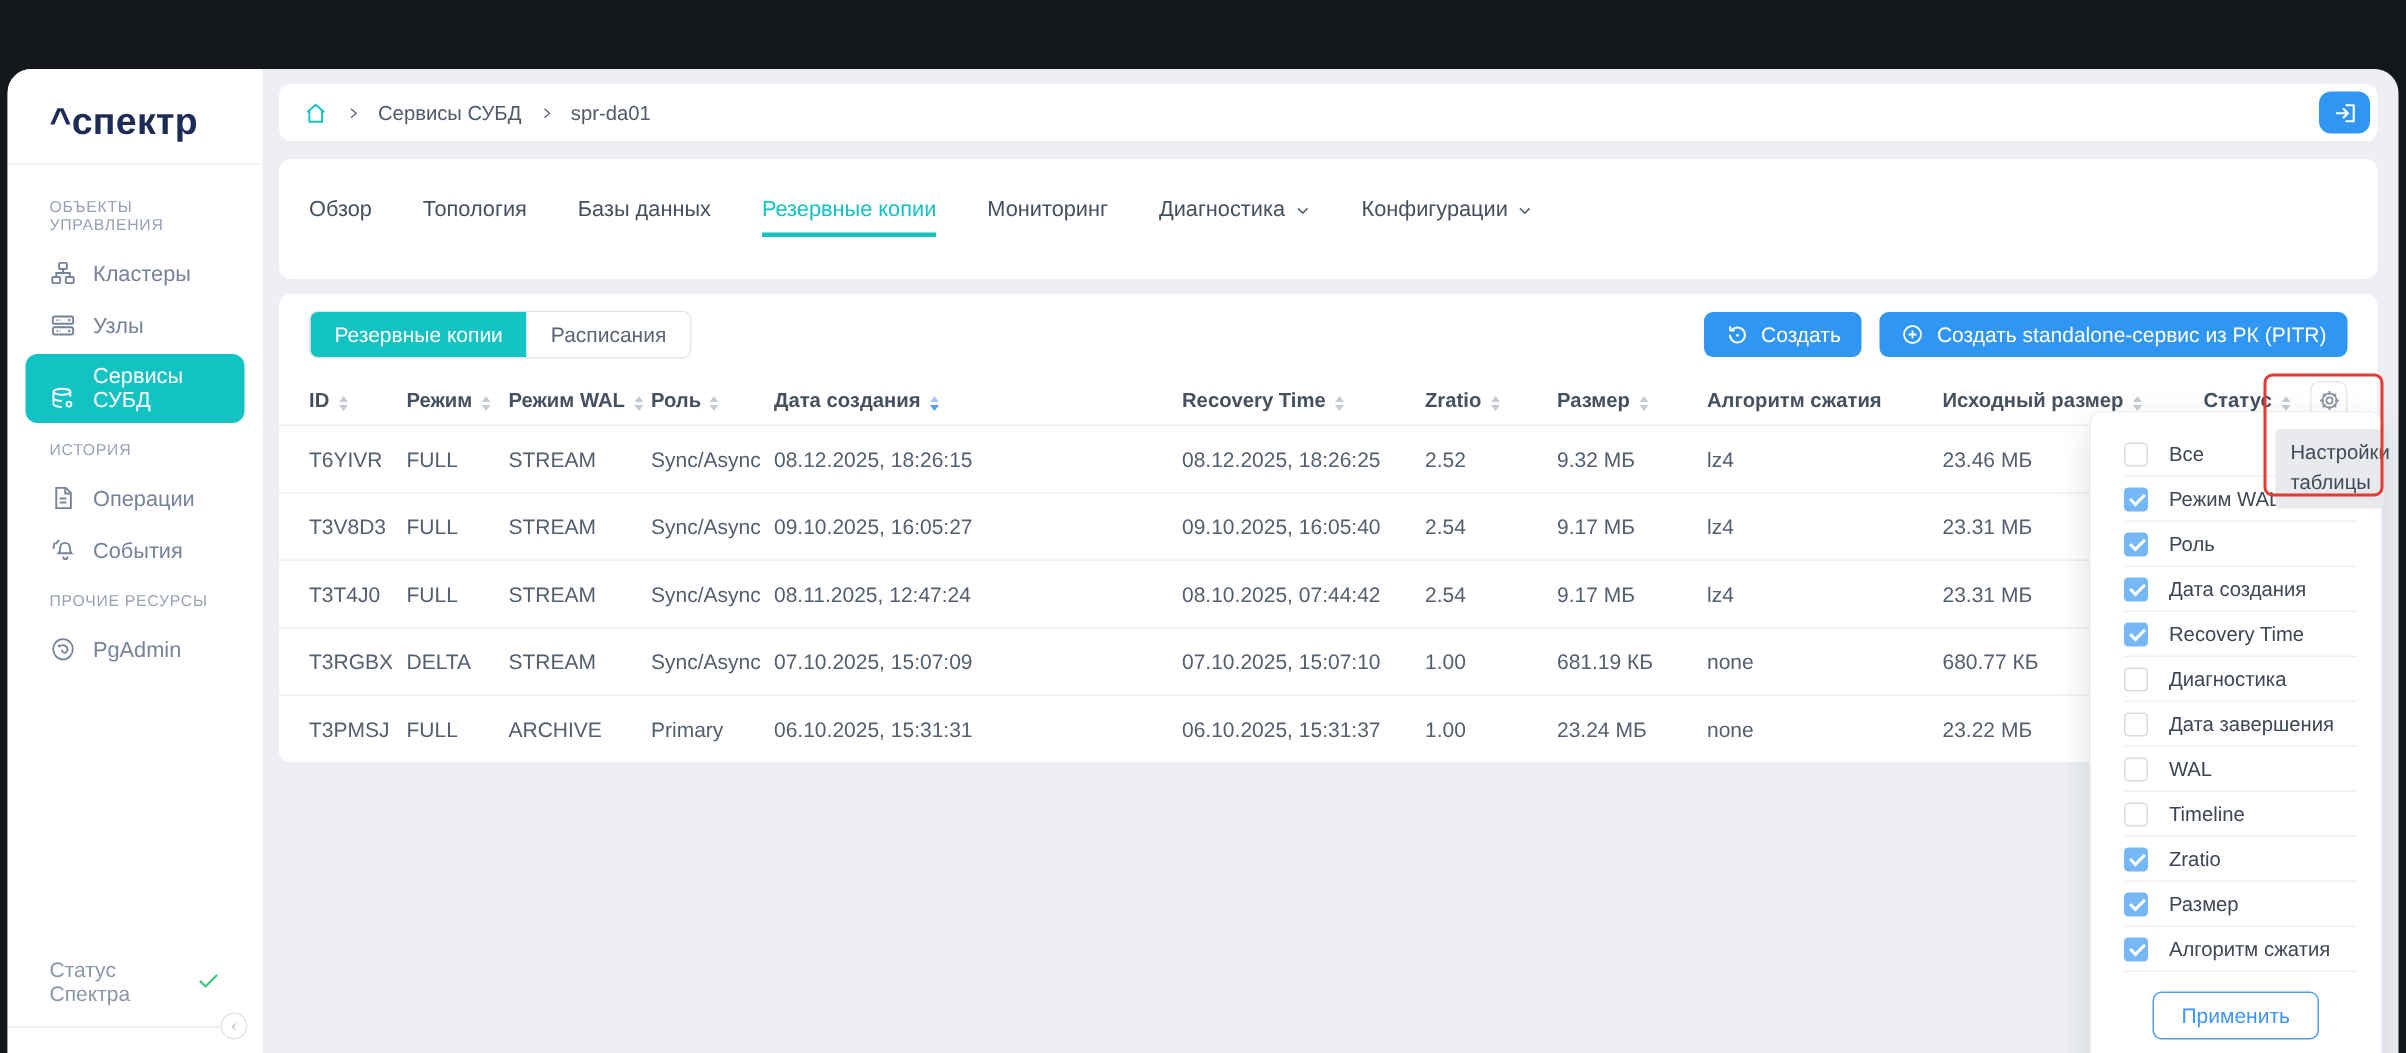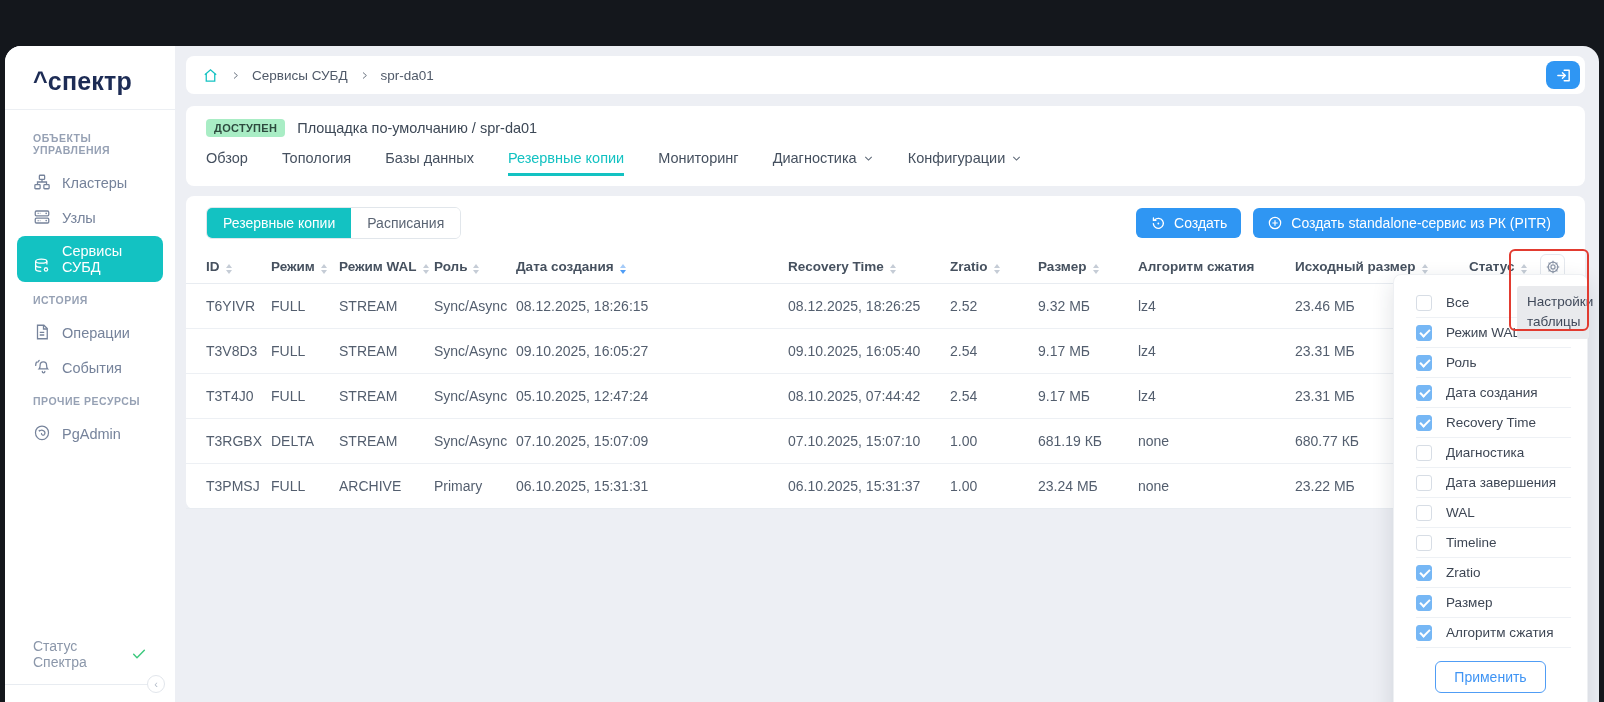--- a/index.html
+++ b/index.html
@@ -6,21 +6,21 @@
   html,body { width:1604px; height:702px; font-family:"Liberation Sans","DejaVu Sans",sans-serif; }
   .frame { position:relative; width:1604px; height:702px; background:#14171c; }
   .app { position:absolute; left:5px; top:5px; width:1594px; height:692px; border-radius:16px;
          background:#edeff4; overflow:hidden; display:flex;margin-top:41px; }
 
   
   .sidebar { width:170px; background:#fff; display:flex; flex-direction:column; flex:0 0 170px; }
   .logo { padding:21px 0 13px 28px; font-size:25px; font-weight:700; color:#1d2c55; letter-spacing:.2px; }
   .logo-divider { height:1px; background:#eceff3; margin:0; }
   .side-nav { flex:1; padding-top:13px; overflow:hidden; }
-  .side-label { padding:9px 28px 7px; font-size:10.5px; font-weight:700; color:#96a1b4; letter-spacing:.5px; }
+  .side-label { padding:9px 28px 7px; font-size:10.5px; font-weight:400; color:#96a1b4; letter-spacing:.5px; }
   .side-item { display:flex; align-items:flex-end; gap:11px; margin:3px 12px; padding:7px 10px 7px 16px;
                border-radius:8px; color:#76839b; font-size:14.5px; cursor:pointer; }
   .side-item.active { background:#13c2c2; color:#fff; }
   .icon18 { width:18px; height:18px; flex:0 0 18px; display:inline-flex; }
   .icon18 svg, .icon16 svg { width:100%; height:100%; }
   .icon16 { width:16px; height:16px; flex:0 0 16px; display:inline-flex; }
   .side-bottom { padding-bottom:8px; }
   .side-status { display:flex; align-items:center; gap:9px; padding:9px 28px 14px; color:#8b97aa; font-size:14px; }
   .side-divider { position:relative; height:1px; background:#e8ecf1; margin-right:10px; }
   .collapse-btn { position:absolute; right:0; top:-9px; width:18px; height:18px; border-radius:50%;
@@ -253,24 +253,20 @@
                   <path d="M4 12h10"></path>
                   <path d="M10.5 8L14.5 12l-4 4"></path>
                   <path d="M13 4.5h7v15h-7"></path>
                 </g>
               </svg>
           </span>
         </button>
       </div>
 
       <section class="info-card">
-        <div class="service-row">
-          <span class="badge">ДОСТУПЕН</span>
-          <span class="service-title">Площадка по-умолчанию / spr-da01</span>
-        </div>
         <div class="tabs" id="tabs">
             <div class="tab">
               <span>Обзор</span>
             </div>
             <div class="tab">
               <span>Топология</span>
             </div>
             <div class="tab">
               <span>Базы данных</span>
             </div>
@@ -441,21 +437,21 @@
               <div class="td c7">9.17 МБ</div>
               <div class="td c8">lz4</div>
               <div class="td c9">23.31 МБ</div>
               <div class="td c10"></div>
             </div>
             <div class="trow">
               <div class="td c0">T3T4J0</div>
               <div class="td c1">FULL</div>
               <div class="td c2">STREAM</div>
               <div class="td c3">Sync/Async</div>
-              <div class="td c4">05.10.2025, 12:47:24</div>
+              <div class="td c4">08.11.2025, 12:47:24</div>
               <div class="td c5">08.10.2025, 07:44:42</div>
               <div class="td c6">2.54</div>
               <div class="td c7">9.17 МБ</div>
               <div class="td c8">lz4</div>
               <div class="td c9">23.31 МБ</div>
               <div class="td c10"></div>
             </div>
             <div class="trow">
               <div class="td c0">T3RGBX</div>
               <div class="td c1">DELTA</div>

